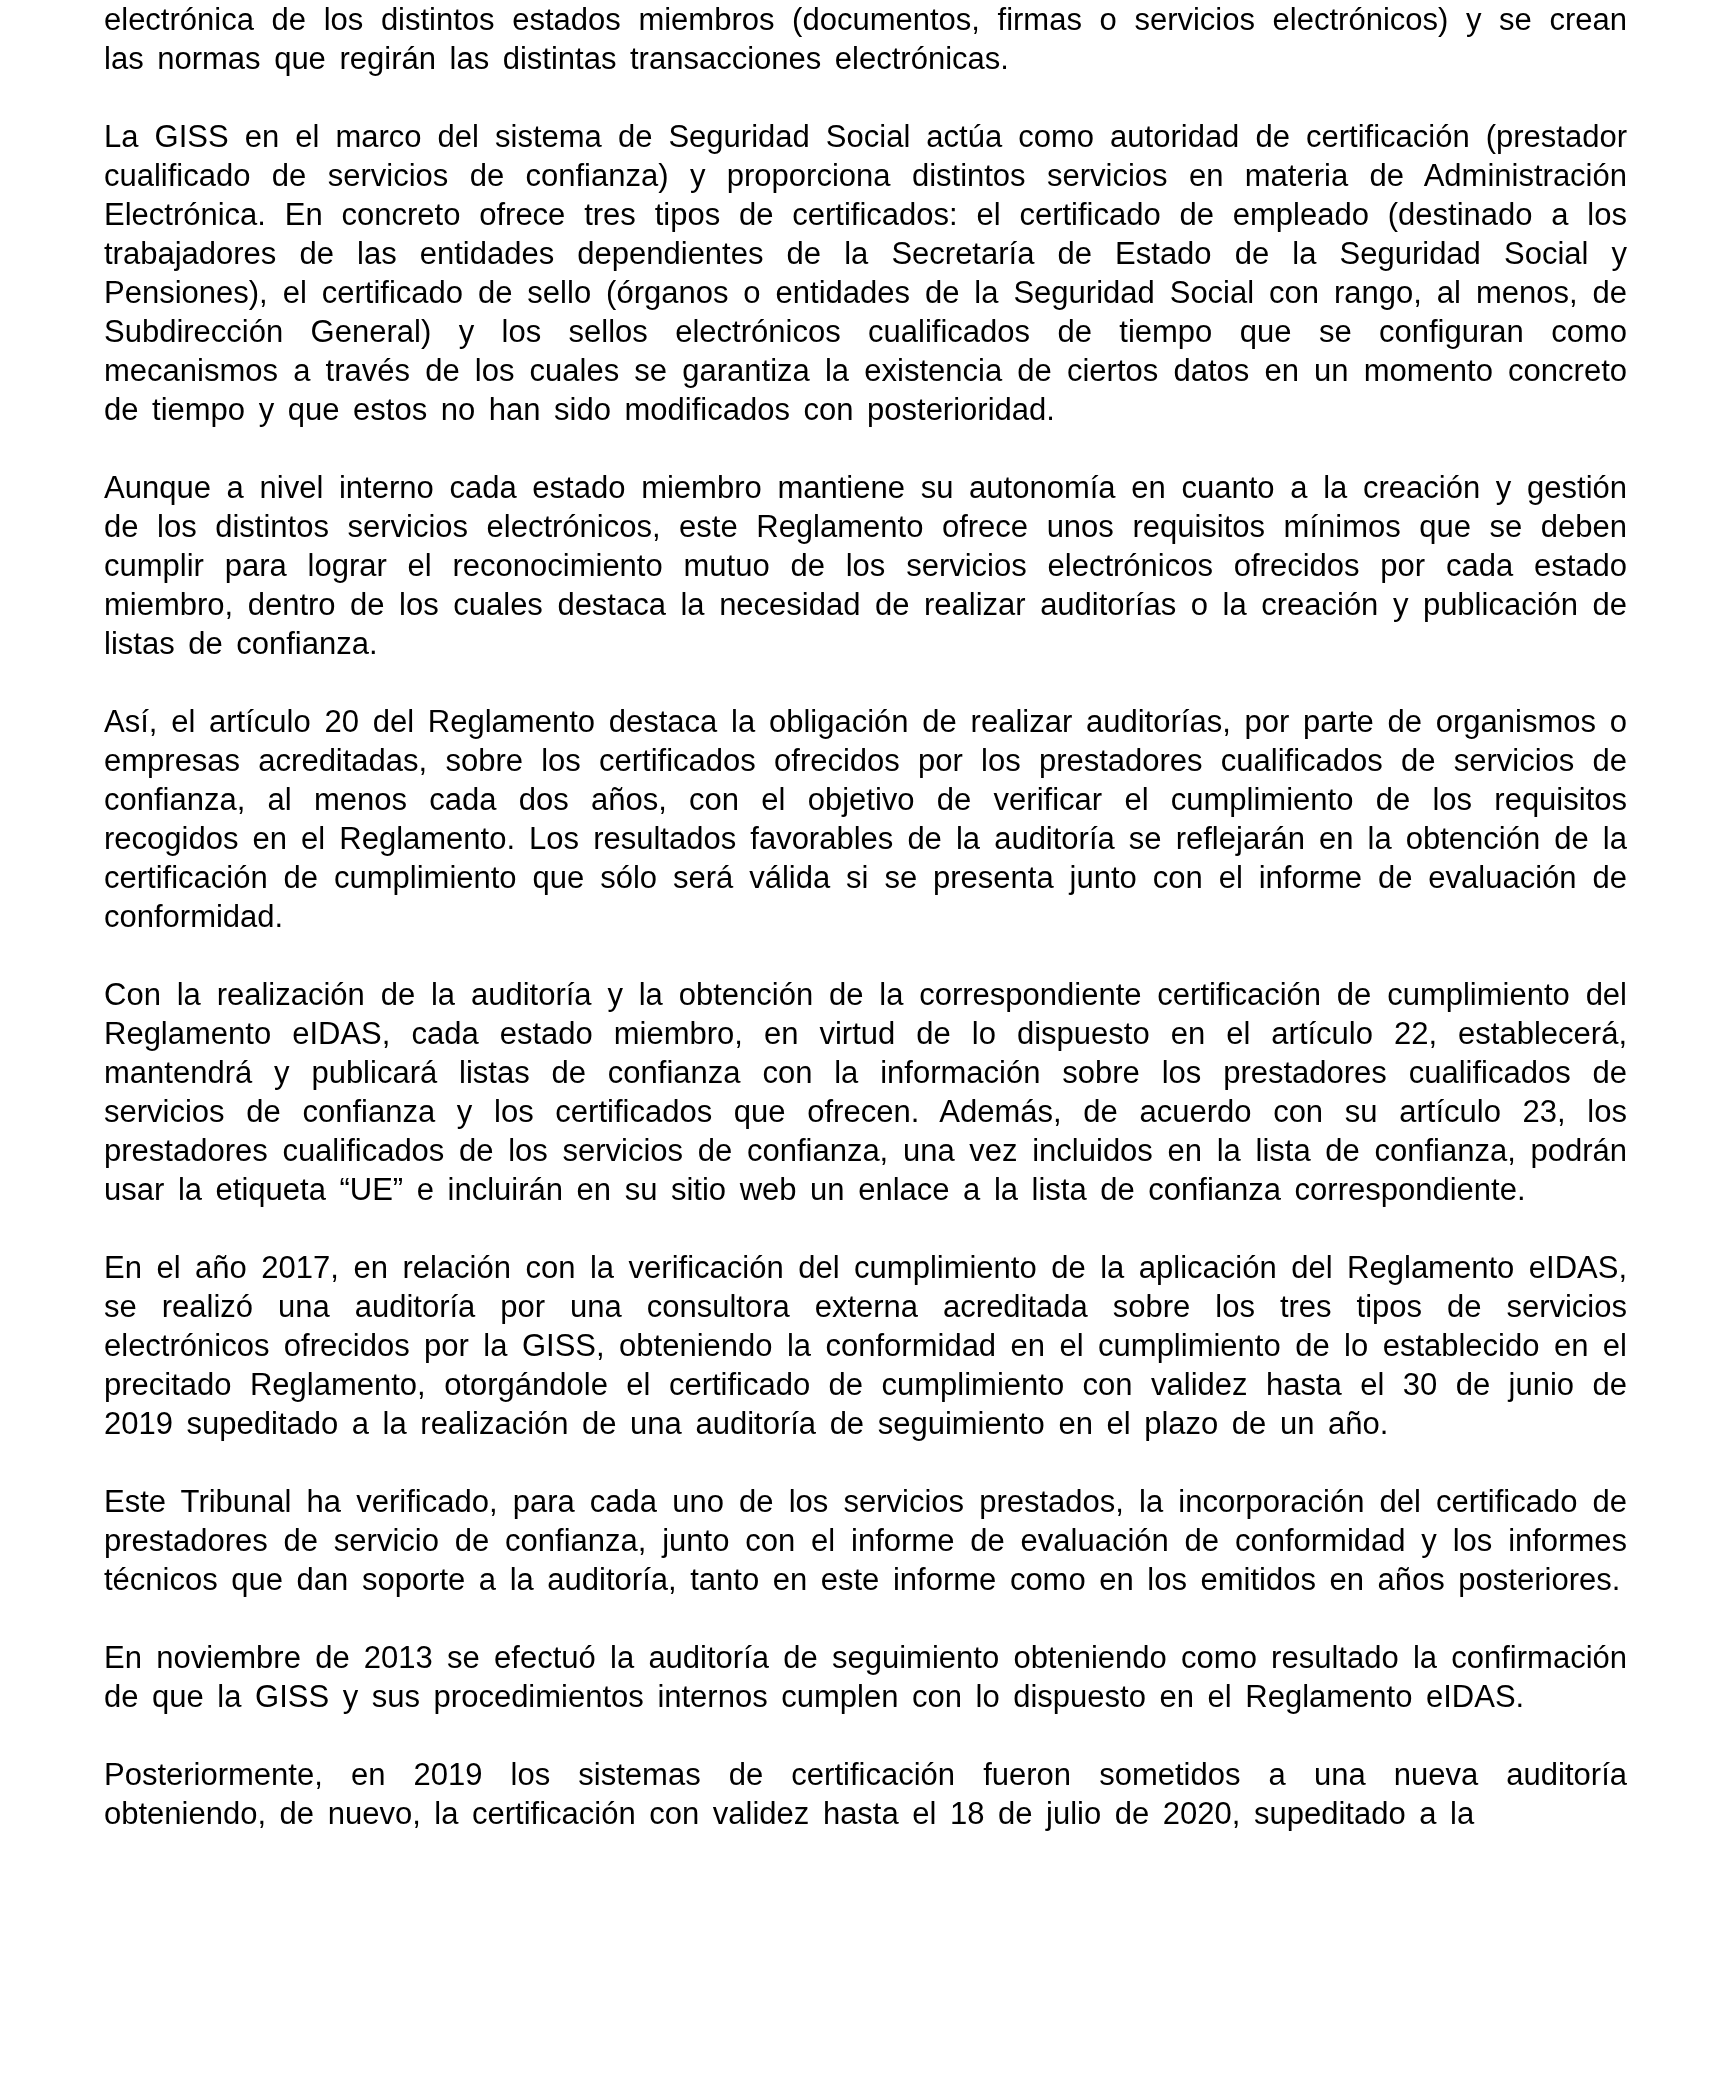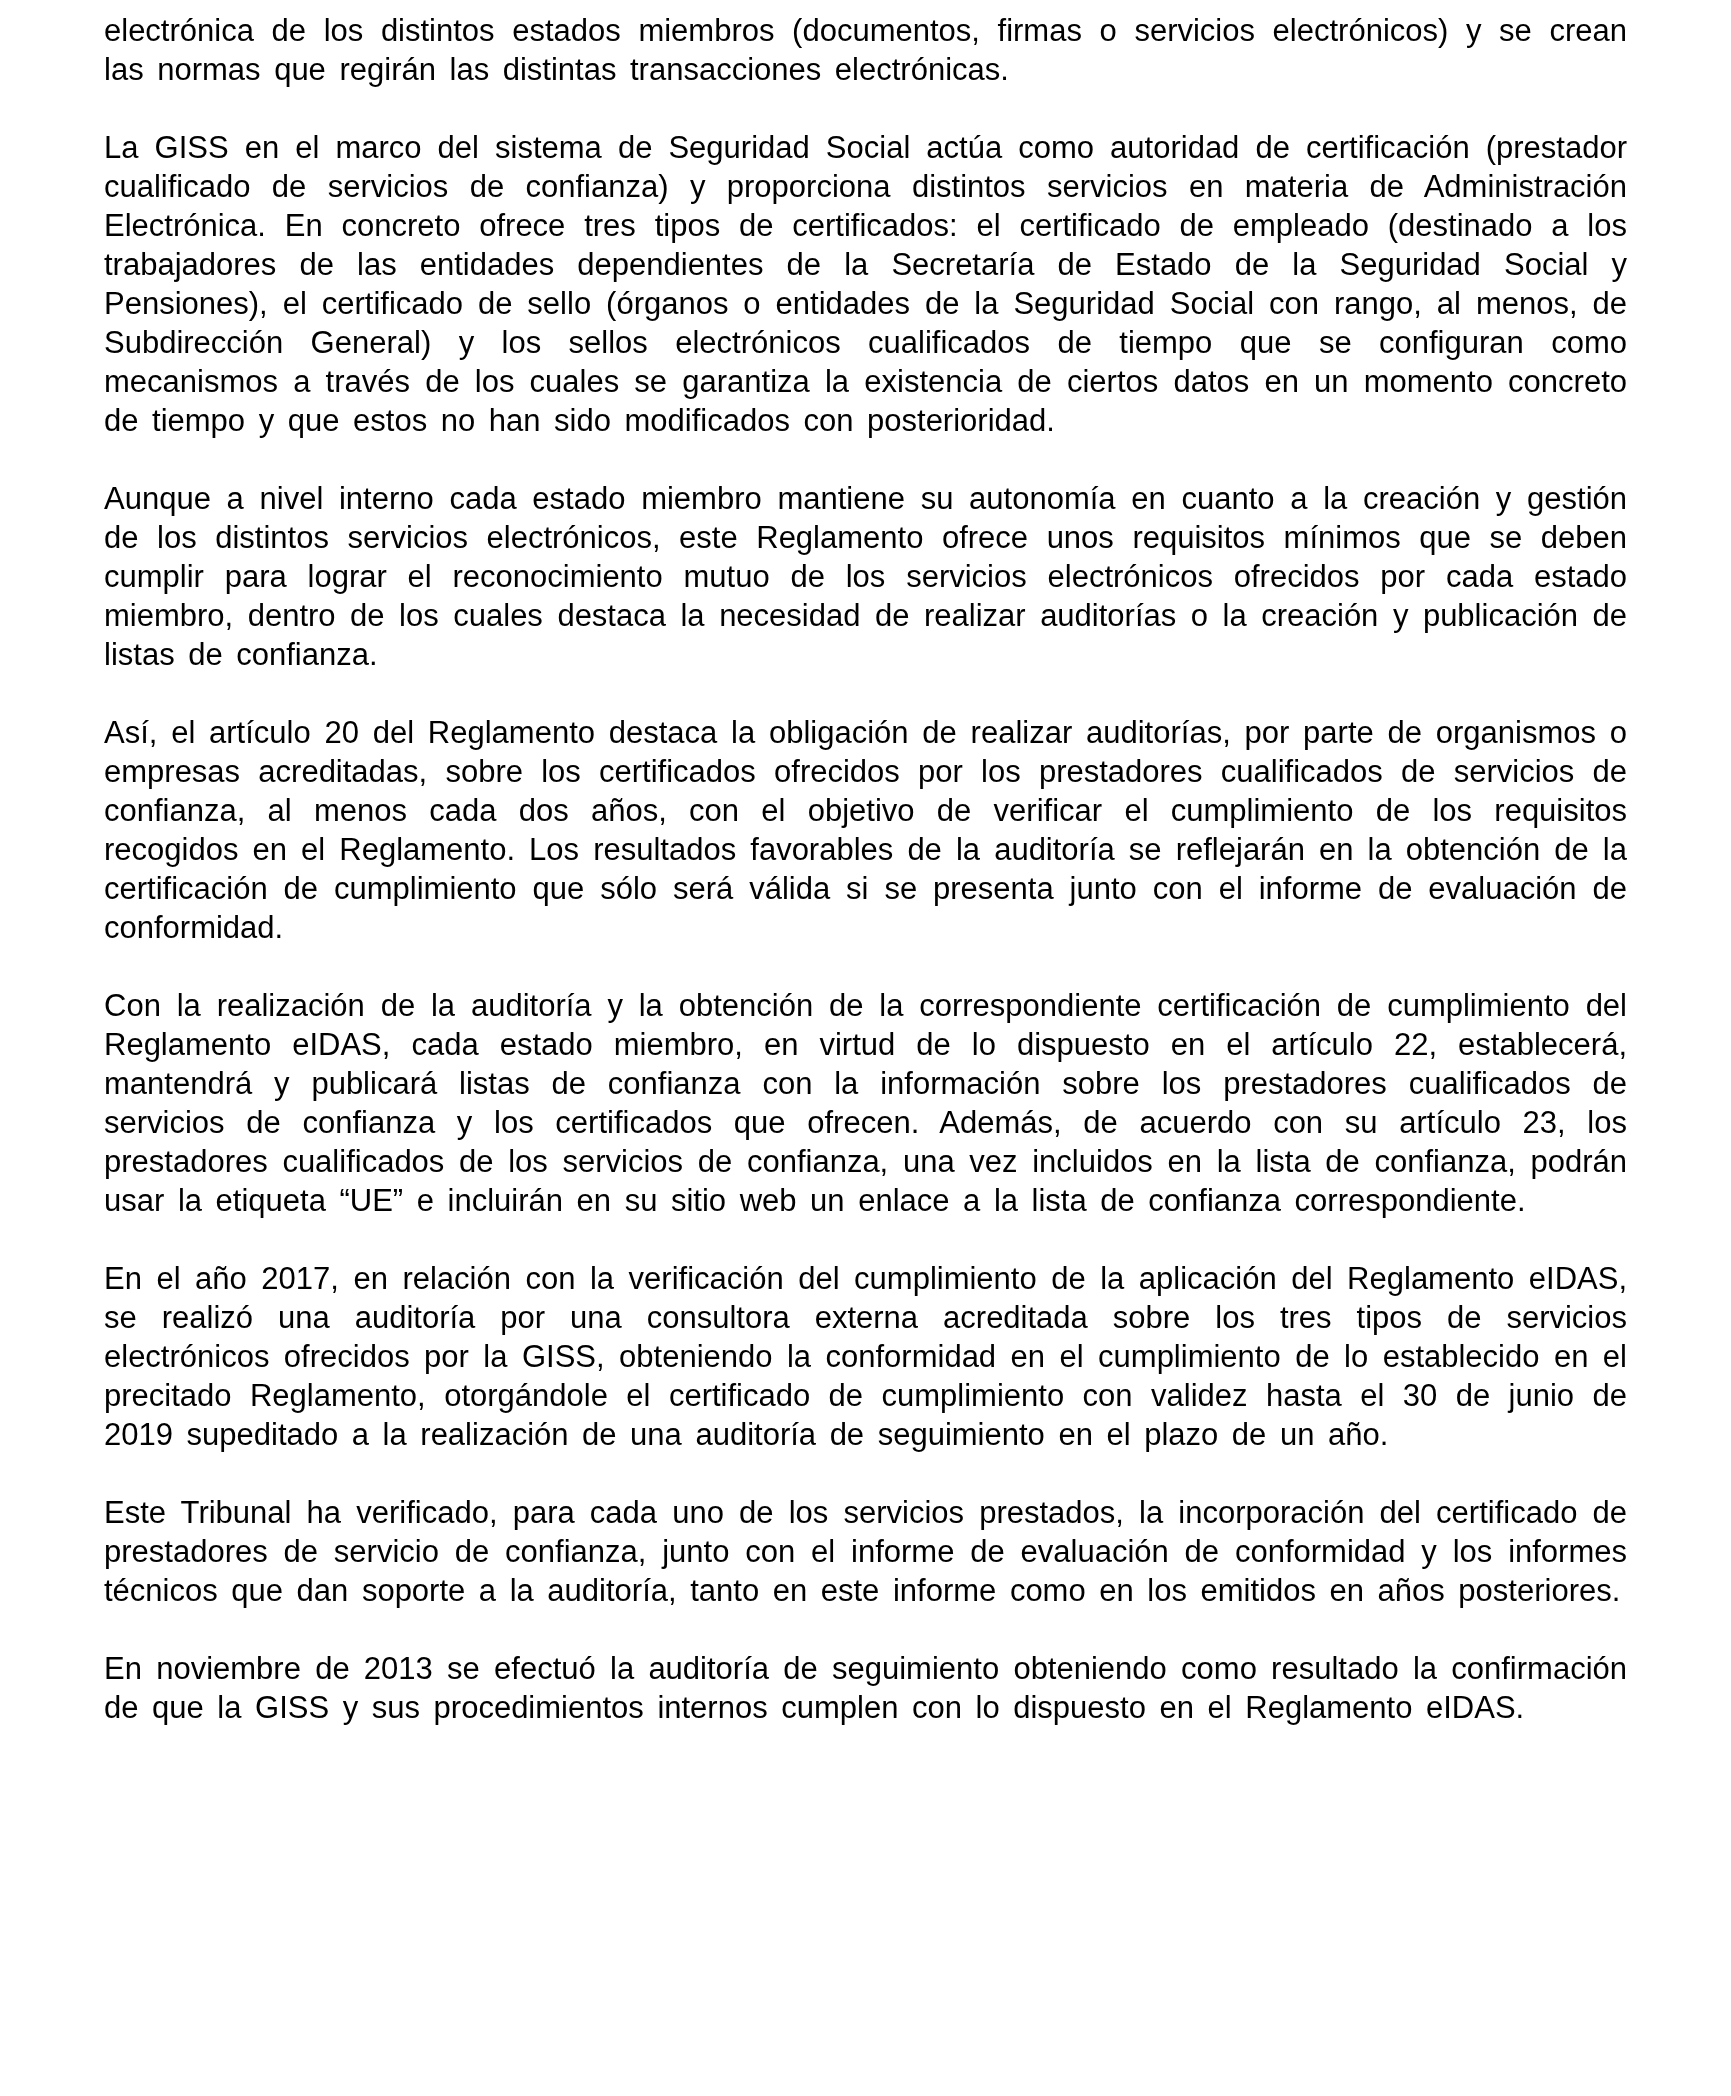--- a/index.html
+++ b/index.html
@@ -6,21 +6,21 @@
     margin: 0;
     padding: 0;
     background: #ffffff;
   }
   .page {
     position: relative;
     width: 1731px;
     height: 2097px;
     box-sizing: border-box;
     background: #ffffff;
-    padding: 11px 104px 0 104px;
+    padding: 0 104px 0 104px;
     overflow: hidden;
   }
   .para {
     margin: 0 0 39px 0;
     font-family: "Liberation Sans", sans-serif;
     font-size: 31px;
     line-height: 39px;
     color: #000000;
     text-align: justify;
     word-spacing: 0.16em;
@@ -33,14 +33,15 @@
 
 <div class="page">
   <p class="para">electrónica de los distintos estados miembros (documentos, firmas o servicios electrónicos) y se crean las normas que regirán las distintas transacciones electrónicas.</p>
   <p class="para">La GISS en el marco del sistema de Seguridad Social actúa como autoridad de certificación (prestador cualificado de servicios de confianza) y proporciona distintos servicios en materia de Administración Electrónica. En concreto ofrece tres tipos de certificados: el certificado de empleado (destinado a los trabajadores de las entidades dependientes de la Secretaría de Estado de la Seguridad Social y Pensiones), el certificado de sello (órganos o entidades de la Seguridad Social con rango, al menos, de Subdirección General) y los sellos electrónicos cualificados de tiempo que se configuran como mecanismos a través de los cuales se garantiza la existencia de ciertos datos en un momento concreto de tiempo y que estos no han sido modificados con posterioridad.</p>
   <p class="para">Aunque a nivel interno cada estado miembro mantiene su autonomía en cuanto a la creación y gestión de los distintos servicios electrónicos, este Reglamento ofrece unos requisitos mínimos que se deben cumplir para lograr el reconocimiento mutuo de los servicios electrónicos ofrecidos por cada estado miembro, dentro de los cuales destaca la necesidad de realizar auditorías o la creación y publicación de listas de confianza.</p>
   <p class="para">Así, el artículo 20 del Reglamento destaca la obligación de realizar auditorías, por parte de organismos o empresas acreditadas, sobre los certificados ofrecidos por los prestadores cualificados de servicios de confianza, al menos cada dos años, con el objetivo de verificar el cumplimiento de los requisitos recogidos en el Reglamento. Los resultados favorables de la auditoría se reflejarán en la obtención de la certificación de cumplimiento que sólo será válida si se presenta junto con el informe de evaluación de conformidad.</p>
   <p class="para">Con la realización de la auditoría y la obtención de la correspondiente certificación de cumplimiento del Reglamento eIDAS, cada estado miembro, en virtud de lo dispuesto en el artículo 22, establecerá, mantendrá y publicará listas de confianza con la información sobre los prestadores cualificados de servicios de confianza y los certificados que ofrecen. Además, de acuerdo con su artículo 23, los prestadores cualificados de los servicios de confianza, una vez incluidos en la lista de confianza, podrán usar la etiqueta “UE” e incluirán en su sitio web un enlace a la lista de confianza correspondiente.</p>
   <p class="para">En el año 2017, en relación con la verificación del cumplimiento de la aplicación del Reglamento eIDAS, se realizó una auditoría por una consultora externa acreditada sobre los tres tipos de servicios electrónicos ofrecidos por la GISS, obteniendo la conformidad en el cumplimiento de lo establecido en el precitado Reglamento, otorgándole el certificado de cumplimiento con validez hasta el 30 de junio de 2019 supeditado a la realización de una auditoría de seguimiento en el plazo de un año.</p>
   <p class="para">Este Tribunal ha verificado, para cada uno de los servicios prestados, la incorporación del certificado de prestadores de servicio de confianza, junto con el informe de evaluación de conformidad y los informes técnicos que dan soporte a la auditoría, tanto en este informe como en los emitidos en años posteriores.</p>
   <p class="para">En noviembre de 2013 se efectuó la auditoría de seguimiento obteniendo como resultado la confirmación de que la GISS y sus procedimientos internos cumplen con lo dispuesto en el Reglamento eIDAS.</p>
+  <p class="para">Posteriormente, en 2019 los sistemas de certificación fueron sometidos a una nueva auditoría obteniendo, de nuevo, la certificación con validez hasta el 18 de julio de 2020, supeditado a la</p>
 </div>
 
 
 </body></html>

